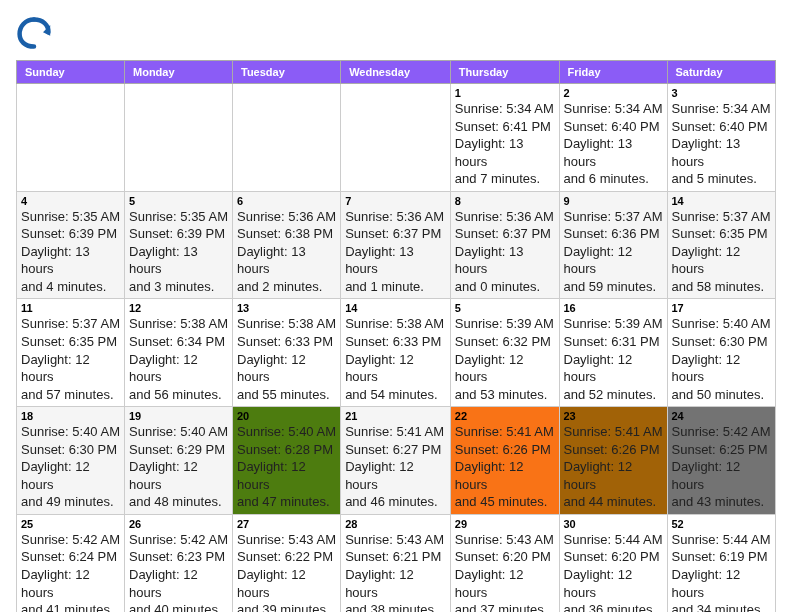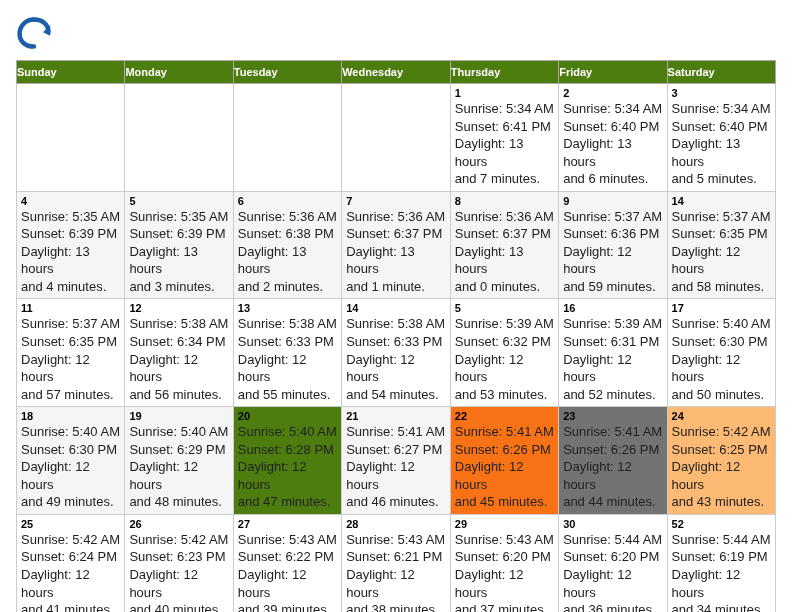--- a/index.html
+++ b/index.html
@@ -42,23 +42,23 @@
     .location {
       font-size: 14px;
       color: #444;
     }
     .calendar {
       width: 100%;
       border-collapse: collapse;
       font-size: 9.5px;
     }
     .calendar th {
-      background-color: #4d7c0f;
+      background-color: #8b5cf6;
       color: #fff;
-      padding: 5px 0;
+      padding: 5px 8px;
       text-align: left;
       font-size: 11px;
       font-weight: bold;
       border: 1px solid #aaa;
     }
     .calendar td {
       border: 1px solid #ccc;
       vertical-align: top;
       padding: 3px 4px;
       width: 113px;
@@ -280,28 +280,28 @@
 Daylight: 12 hours
 and 46 minutes.</div>
           </td>
           <td style="background: #f97316;">
             <span class="day-num">22</span>
             <div class="day-info" style="white-space: pre-line;">Sunrise: 5:41 AM
 Sunset: 6:26 PM
 Daylight: 12 hours
 and 45 minutes.</div>
           </td>
-          <td style="background: #737373;">
+          <td style="background: #a16207;">
             <span class="day-num">23</span>
             <div class="day-info" style="white-space: pre-line;">Sunrise: 5:41 AM
 Sunset: 6:26 PM
 Daylight: 12 hours
 and 44 minutes.</div>
           </td>
-          <td style="background: #fdba74;">
+          <td style="background: #737373;">
             <span class="day-num">24</span>
             <div class="day-info" style="white-space: pre-line;">Sunrise: 5:42 AM
 Sunset: 6:25 PM
 Daylight: 12 hours
 and 43 minutes.</div>
           </td>
         </tr>
         <tr>
           <td>
             <span class="day-num">25</span>

